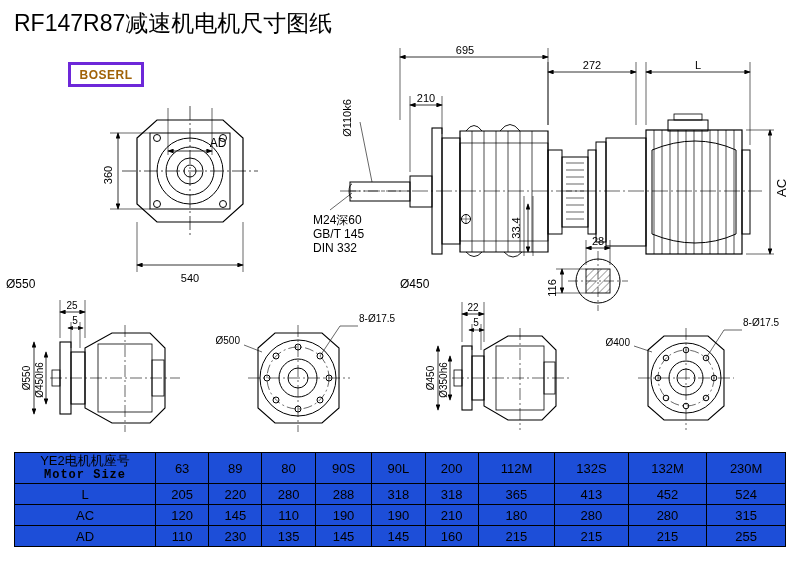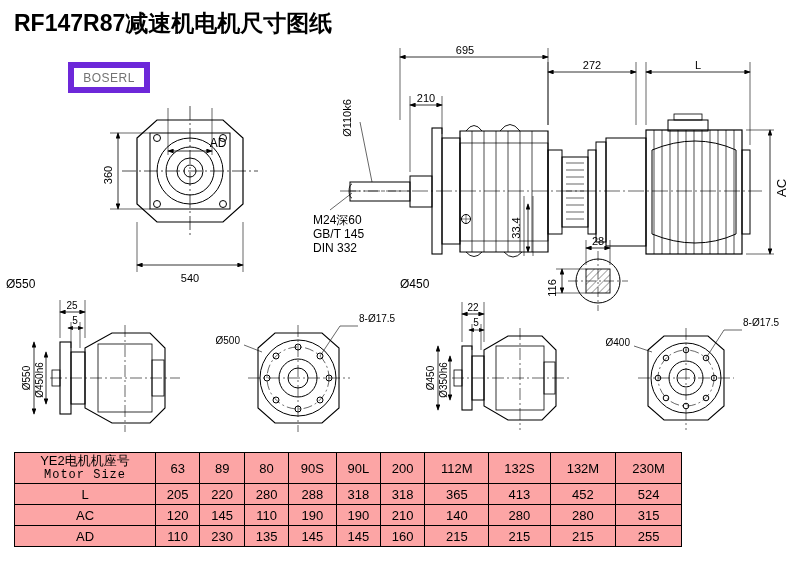--- a/index.html
+++ b/index.html
@@ -13,58 +13,58 @@
     position: relative;
     font-family: "Liberation Sans", sans-serif;
     color: #000;
     overflow: hidden;
   }
   #page-title {
     position: absolute;
     left: 14px;
     top: 8px;
     font-size: 23px;
-    font-weight: bold;
+    font-weight: normal;
     letter-spacing: 0px;
     font-family: "Liberation Sans", sans-serif;
     white-space: nowrap;
   }
   .logo-box {
     position: absolute;
     left: 68px;
     top: 62px;
     width: 70px;
     height: 19px;
-    border: 6px solid #6d28d9;
-    color: #737373;
+    border: 3px solid #6d28d9;
+    color: #a16207;
     font-size: 12px;
-    font-weight: normal;
+    font-weight: bold;
     display: flex;
     align-items: center;
     justify-content: center;
     letter-spacing: 0.5px;
     background: #fff;
     z-index: 5;
   }
   svg.draw {
     position: absolute;
     left: 0;
     top: 0;
     width: 800px;
     height: 572px;
   }
   
   #spec-table {
     position: absolute;
     left: 14px;
     top: 452px;
-    width: 668px;
+    width: 772px;
     border-collapse: collapse;
     font-size: 13px;
-    background: #fca5a5;
+    background: #1d4ed8;
   }
   #spec-table td {
     border: 1px solid #000;
     text-align: center;
     height: 20px;
     padding: 0;
     font-family: "Liberation Sans", sans-serif;
   }
   #spec-table td.rowhead {
     width: 140px;
@@ -74,20 +74,21 @@
   }
   .hdr-cn {
     font-size: 13px;
     line-height: 15px;
   }
   .hdr-en {
     font-size: 12px;
     line-height: 15px;
     letter-spacing: 1px;
     font-family: "Liberation Mono", monospace;
+    font-weight: bold;
   }
 </style>
 </head>
 <body>
 
 <div id="page-title">RF147R87减速机电机尺寸图纸</div>
 
 <div class="logo-box">BOSERL</div>
 
 <svg class="draw" viewBox="0 0 800 572" xmlns="http://www.w3.org/2000/svg">
@@ -415,21 +416,21 @@
       <td>524</td>
     </tr>
     <tr>
       <td class="rowhead">AC</td>
       <td>120</td>
       <td>145</td>
       <td>110</td>
       <td>190</td>
       <td>190</td>
       <td>210</td>
-      <td>140</td>
+      <td>180</td>
       <td>280</td>
       <td>280</td>
       <td>315</td>
     </tr>
     <tr>
       <td class="rowhead">AD</td>
       <td>110</td>
       <td>230</td>
       <td>135</td>
       <td>145</td>

